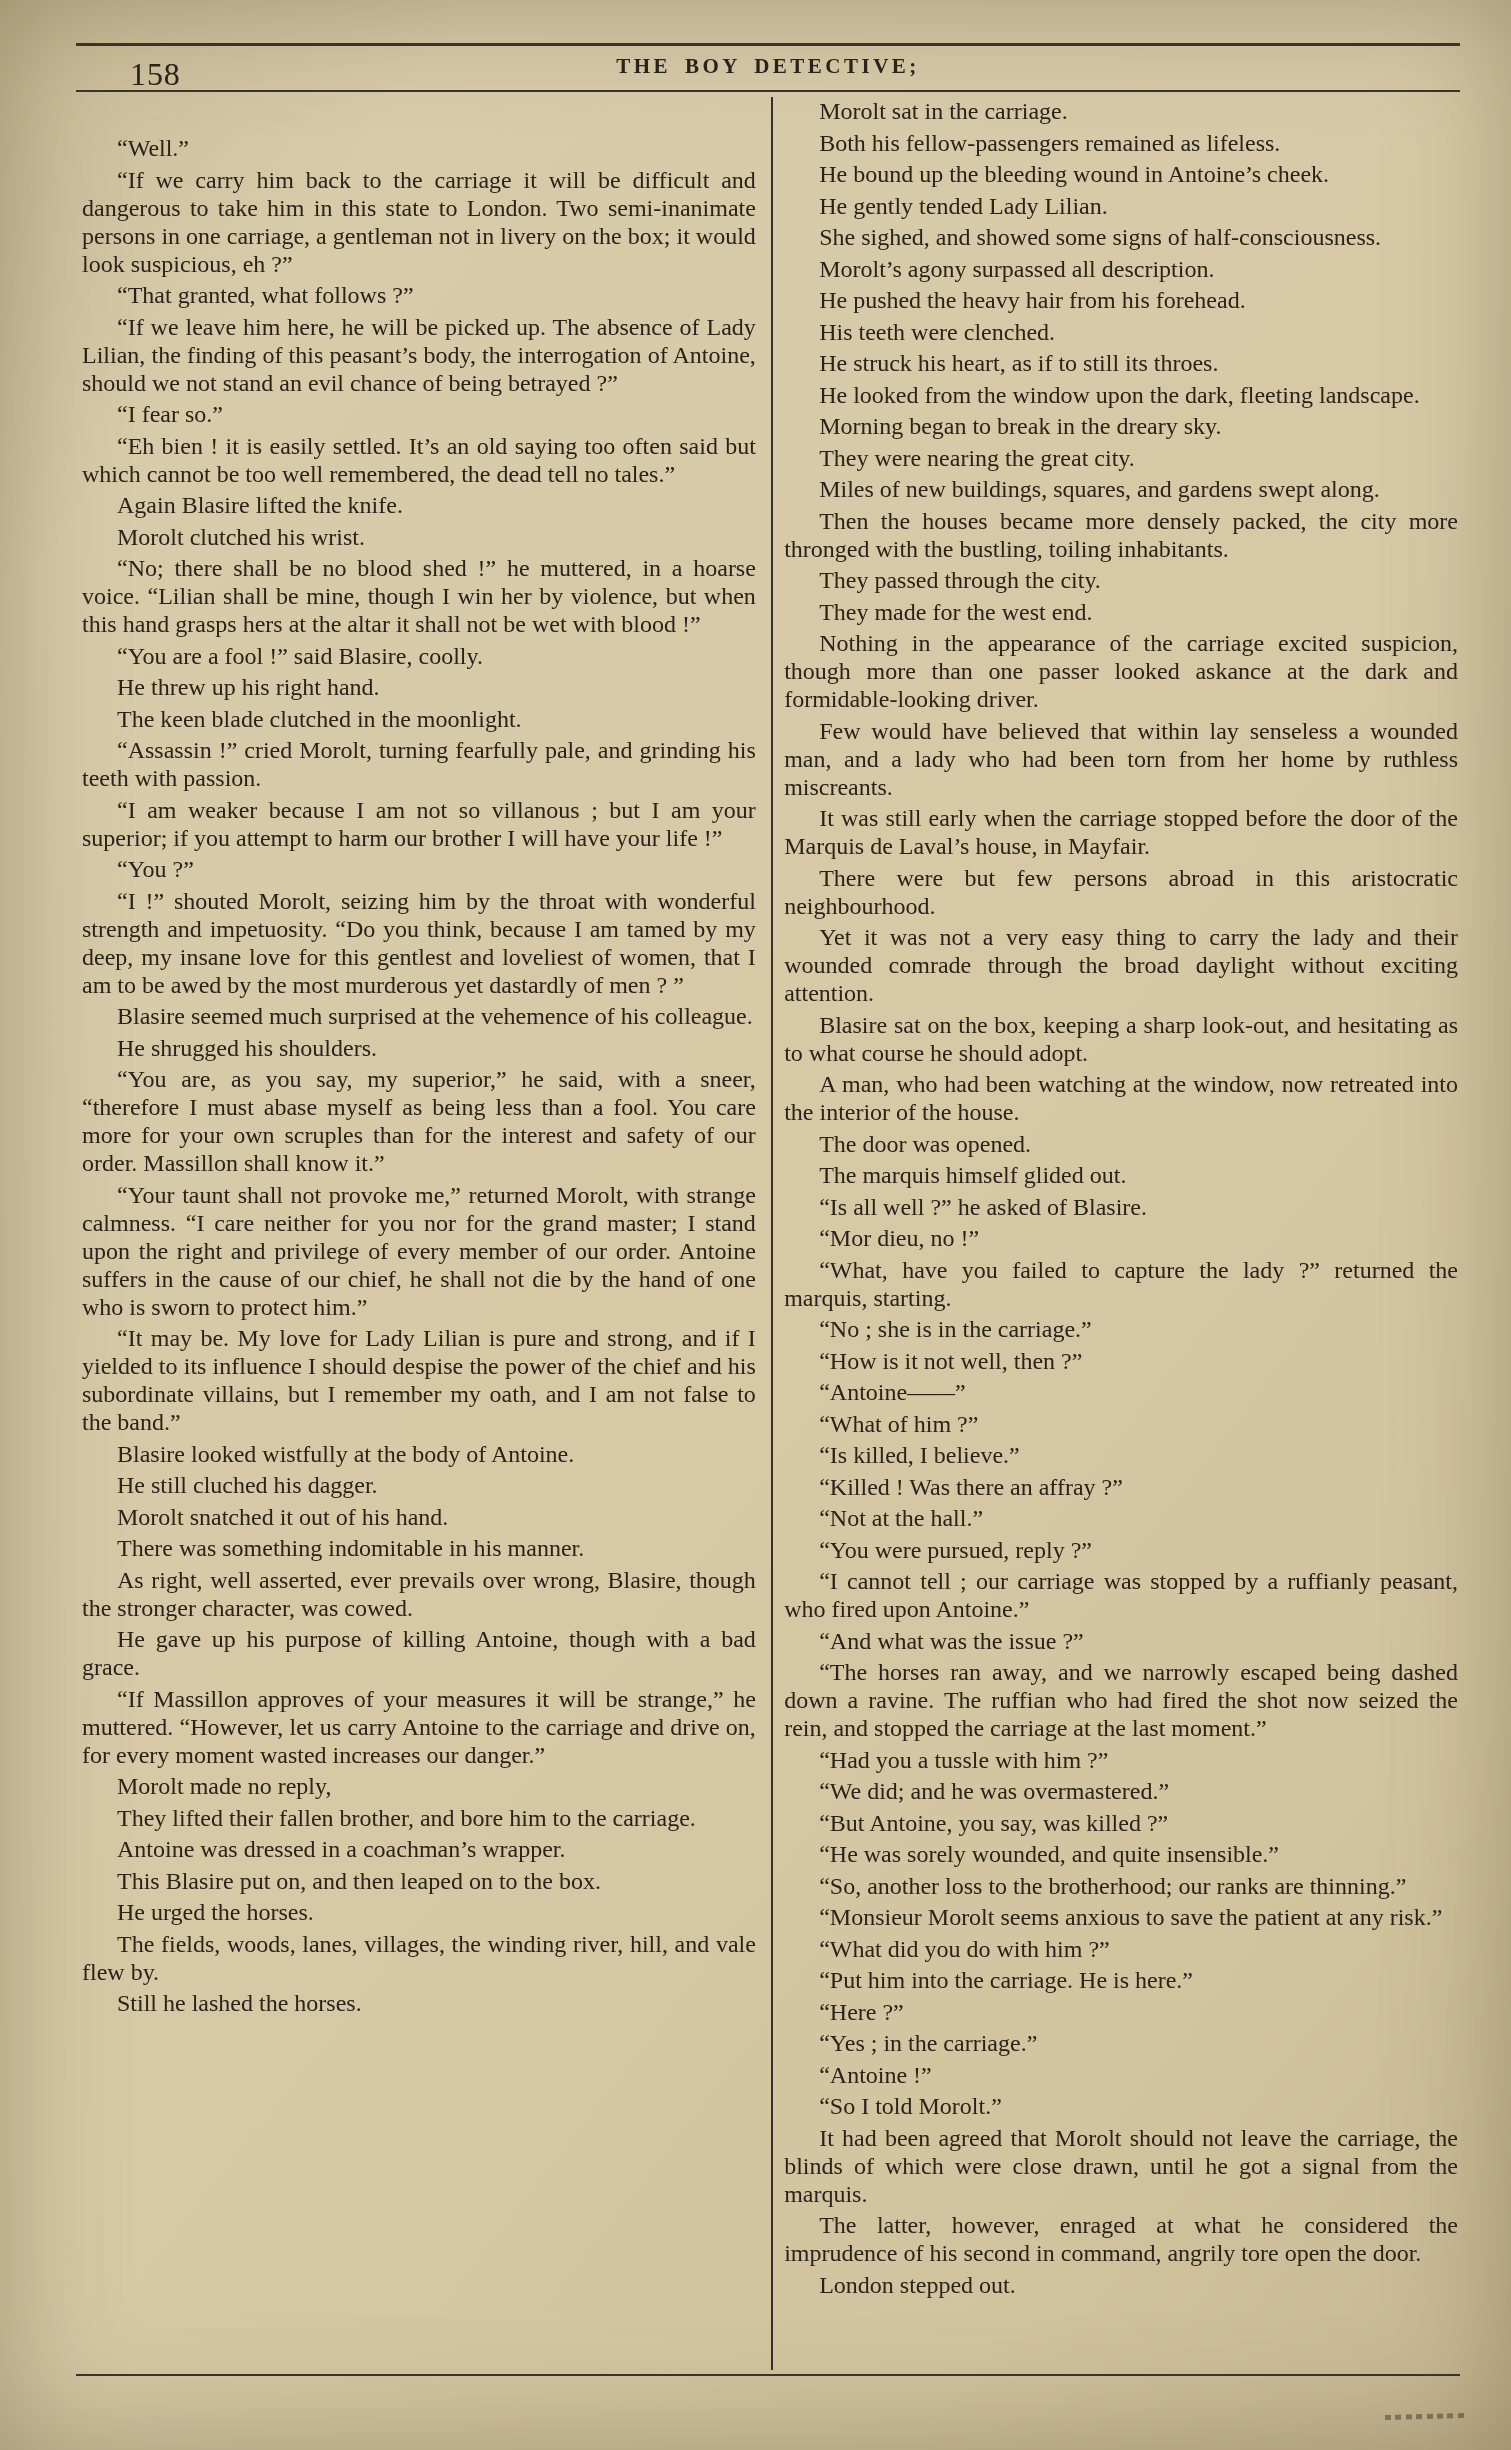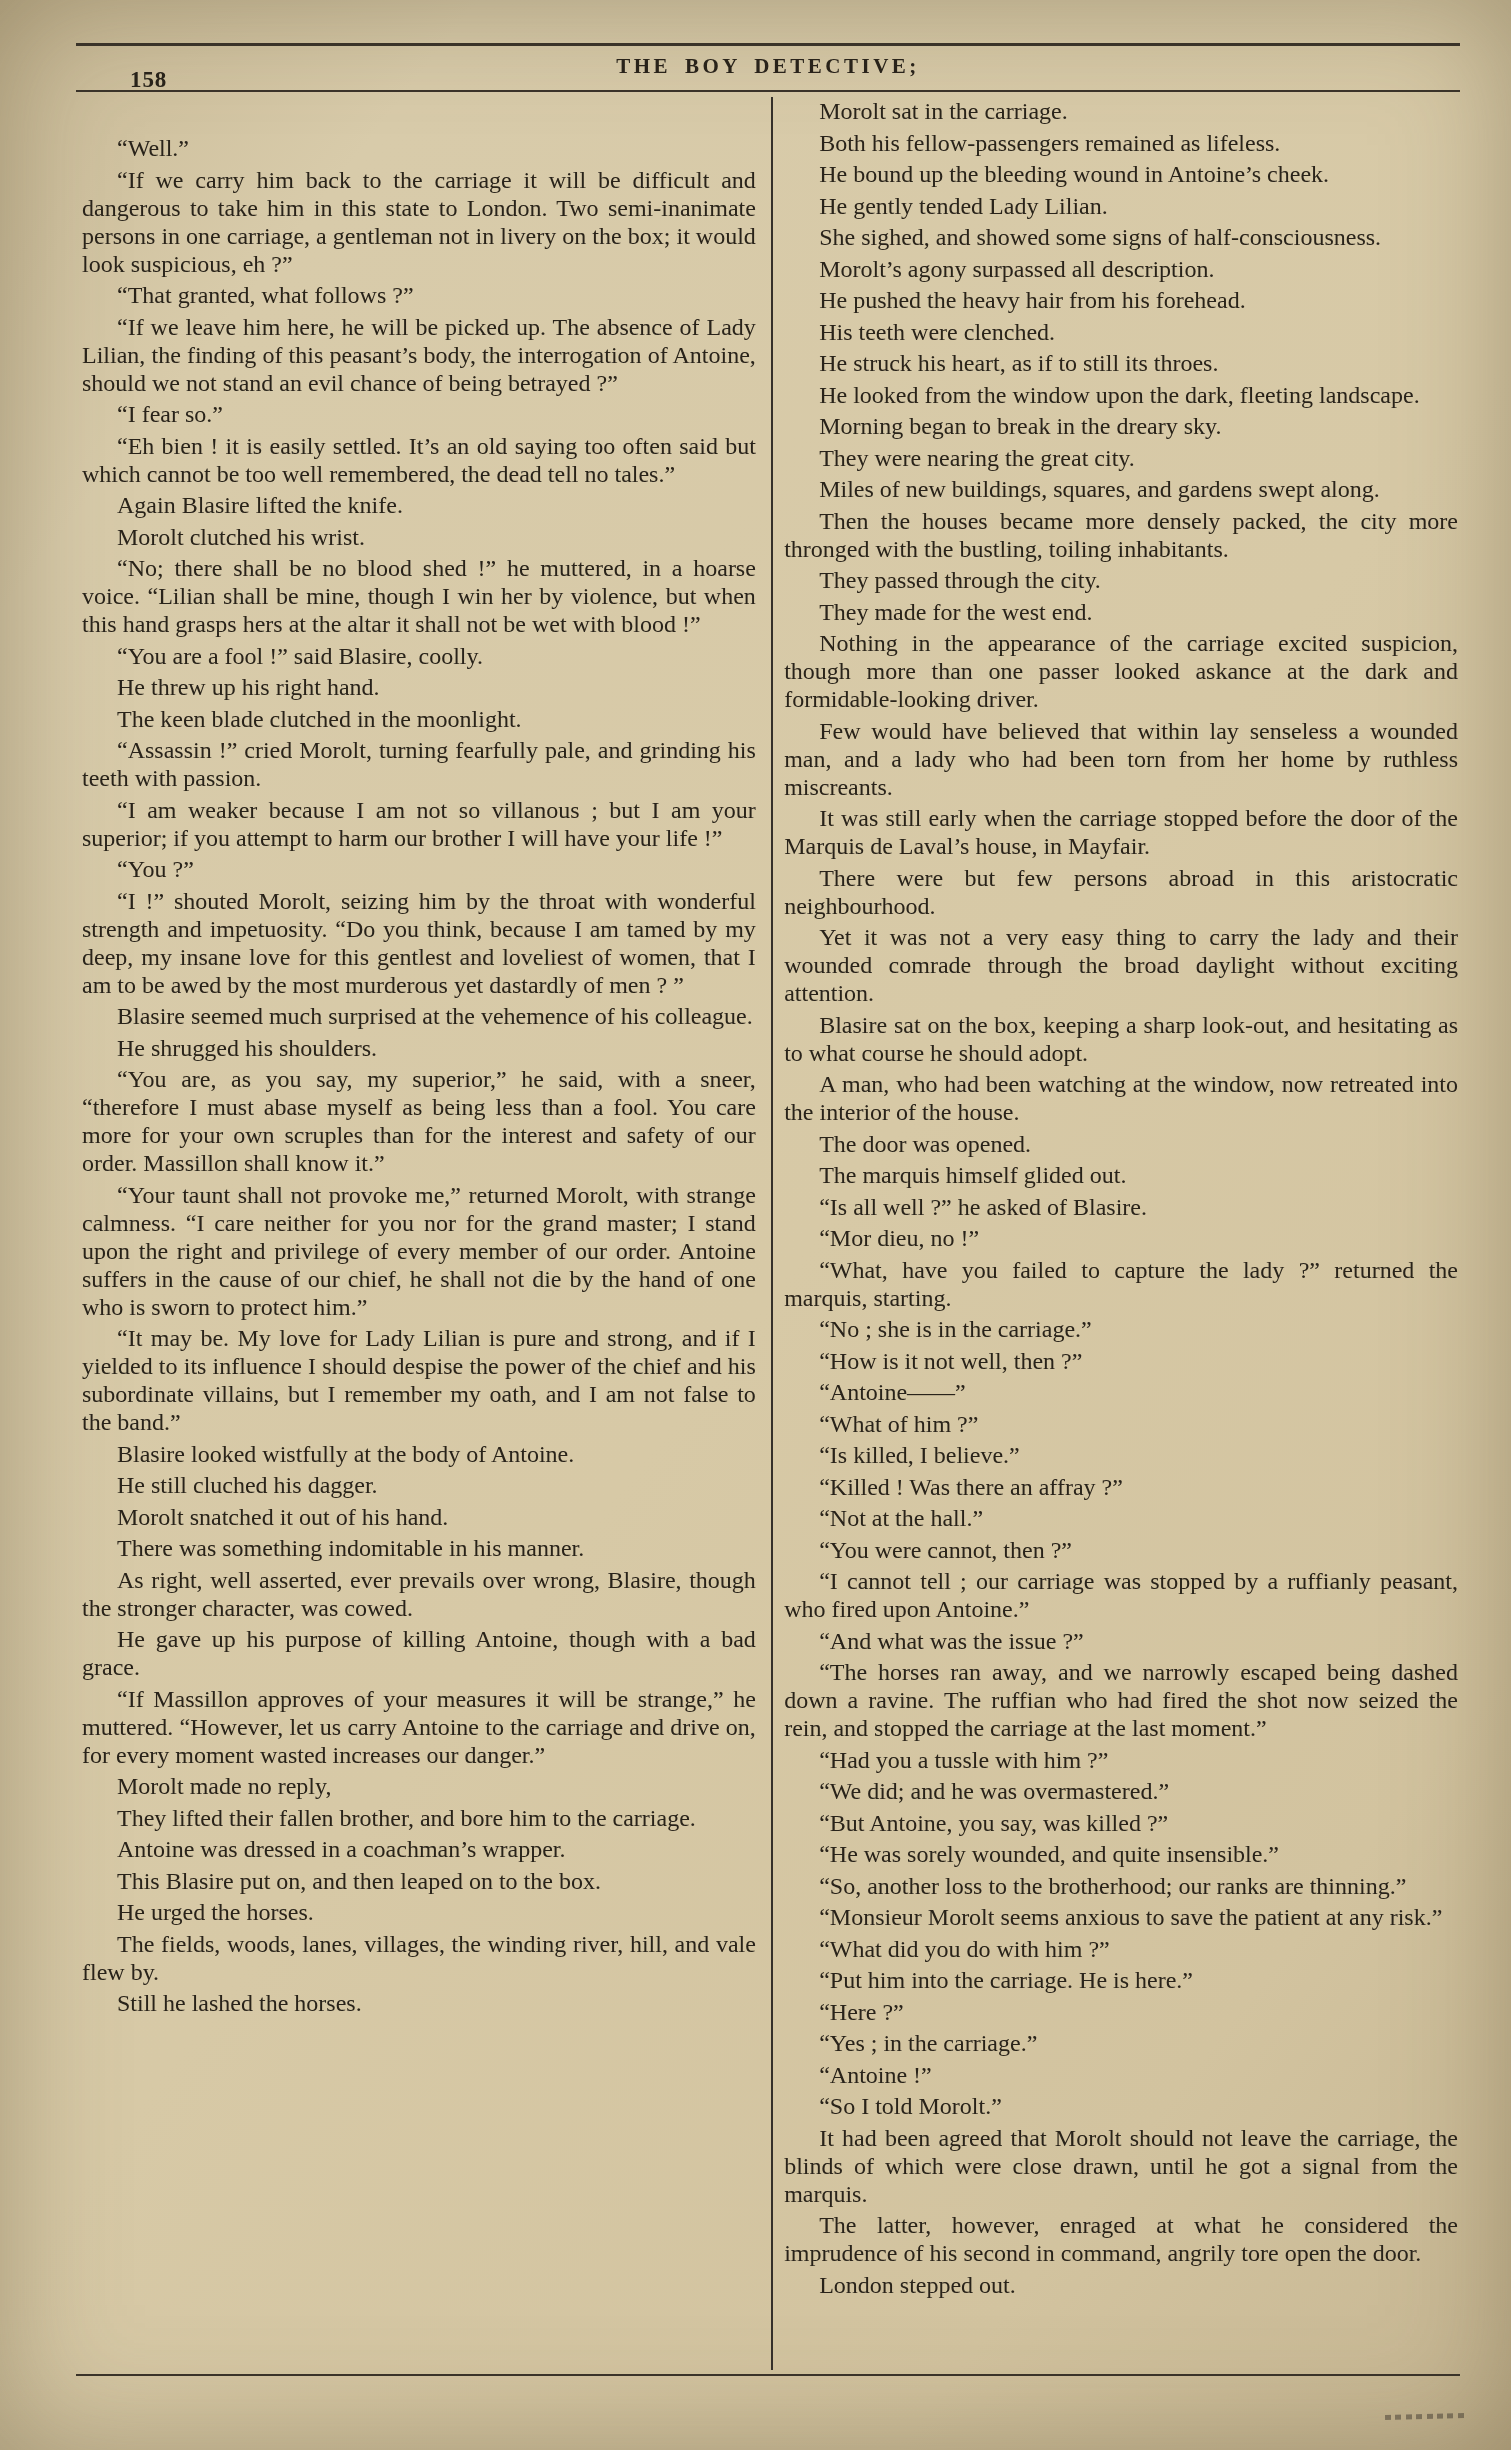--- a/index.html
+++ b/index.html
@@ -17,22 +17,22 @@
     box-shadow: inset 0 0 121px rgba(94, 78, 48, 0.42);
   }
   .rule { position: absolute; left: 76px; right: 52px; background: #3a3329; }
   .rule-top    { top: 43px;  height: 2.6px; }
   .rule-head   { top: 90px; height: 1.7px; }
   .rule-bottom { top: 2374px; height: 1.7px; }
   .pagehead {
     position: absolute; top: 50px; left: 76px; right: 52px; height: 38px;
   }
   .pagenum {
-    position: absolute; left: 54px; top: 17px;
-    font-size: 23px; font-weight: bold; letter-spacing: 0.9px;
+    position: absolute; left: 54px; top: 6px;
+    font-size: 32px; font-weight: normal; letter-spacing: 0.9px;
   }
   .booktitle {
     position: absolute; left: 0; right: 0; top: 3.5px;
     text-align: center;
     font-size: 21px; font-weight: bold; letter-spacing: 3.5px;
     word-spacing: 5.2px;
   }
   .columns {
     position: absolute; top: 97px; left: 82px; right: 54px; height: 2273px;
     display: flex;
@@ -140,21 +140,21 @@
         <p class="para">“Is all well ?” he asked of Blasire.</p>
         <p class="para">“Mor dieu, no !”</p>
         <p class="para">“What, have you failed to capture the lady ?” returned the marquis, starting.</p>
         <p class="para">“No ; she is in the carriage.”</p>
         <p class="para">“How is it not well, then ?”</p>
         <p class="para">“Antoine——”</p>
         <p class="para">“What of him ?”</p>
         <p class="para">“Is killed, I believe.”</p>
         <p class="para">“Killed !  Was there an affray ?”</p>
         <p class="para">“Not at the hall.”</p>
-        <p class="para">“You were cannot, then ?”</p>
+        <p class="para">“You were pursued, reply ?”</p>
         <p class="para">“I cannot tell ; our carriage was stopped by a ruffianly peasant, who fired upon Antoine.”</p>
         <p class="para">“And what was the issue ?”</p>
         <p class="para">“The horses ran away, and we narrowly escaped being dashed down a ravine. The ruffian who had fired the shot now seized the rein, and stopped the carriage at the last moment.”</p>
         <p class="para">“Had you a tussle with him ?”</p>
         <p class="para">“We did; and he was overmastered.”</p>
         <p class="para">“But Antoine, you say, was killed ?”</p>
         <p class="para">“He was sorely wounded, and quite insensible.”</p>
         <p class="para">“So, another loss to the brotherhood; our ranks are thinning.”</p>
         <p class="para">“Monsieur Morolt seems anxious to save the patient at any risk.”</p>
         <p class="para">“What did you do with him ?”</p>

